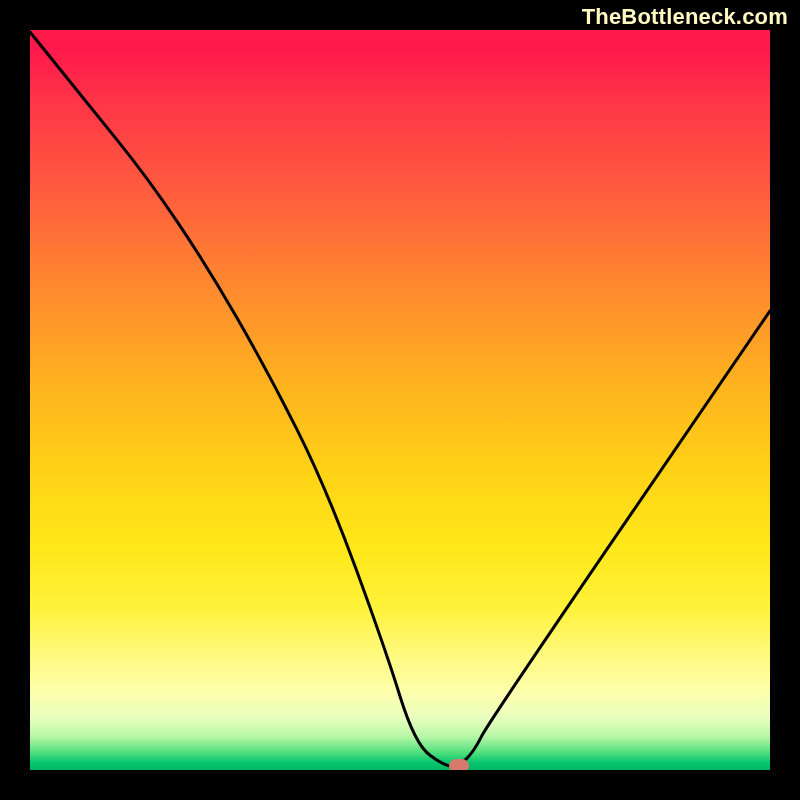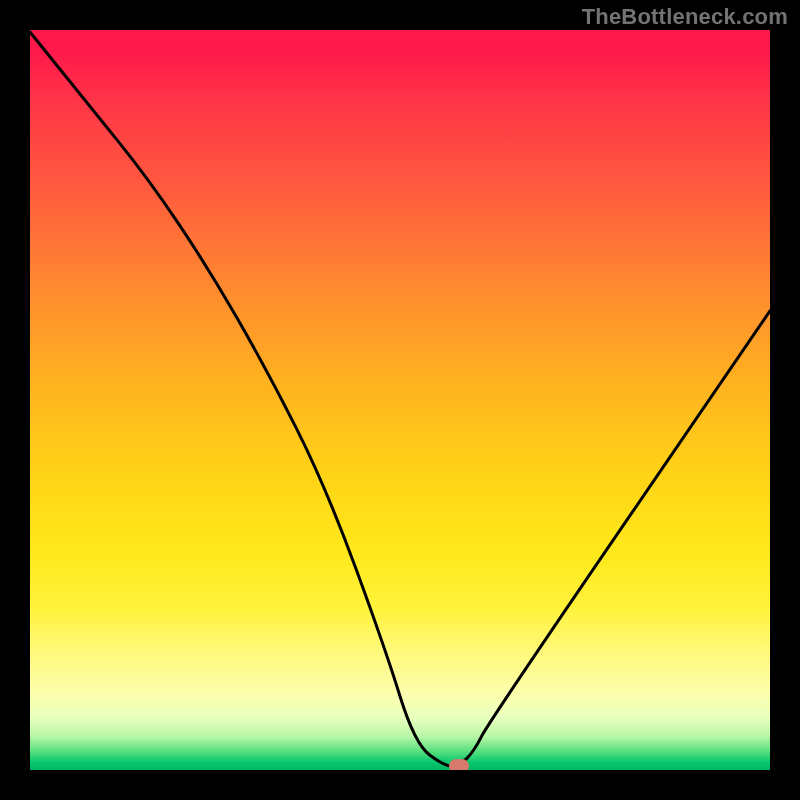--- a/index.html
+++ b/index.html
@@ -14,21 +14,21 @@
   .frame {
     position: relative;
     width: 800px;
     height: 800px;
     background: #000;
   }
   .watermark {
     position: absolute;
     top: 4px;
     right: 12px;
-    color: #737373;
+    color: #fef9c3;
     font-size: 22px;
     font-weight: 600;
     letter-spacing: 0.2px;
     user-select: none;
   }
   .plot-clip {
     position: absolute;
     left: 30px;
     top: 30px;
     width: 740px;

